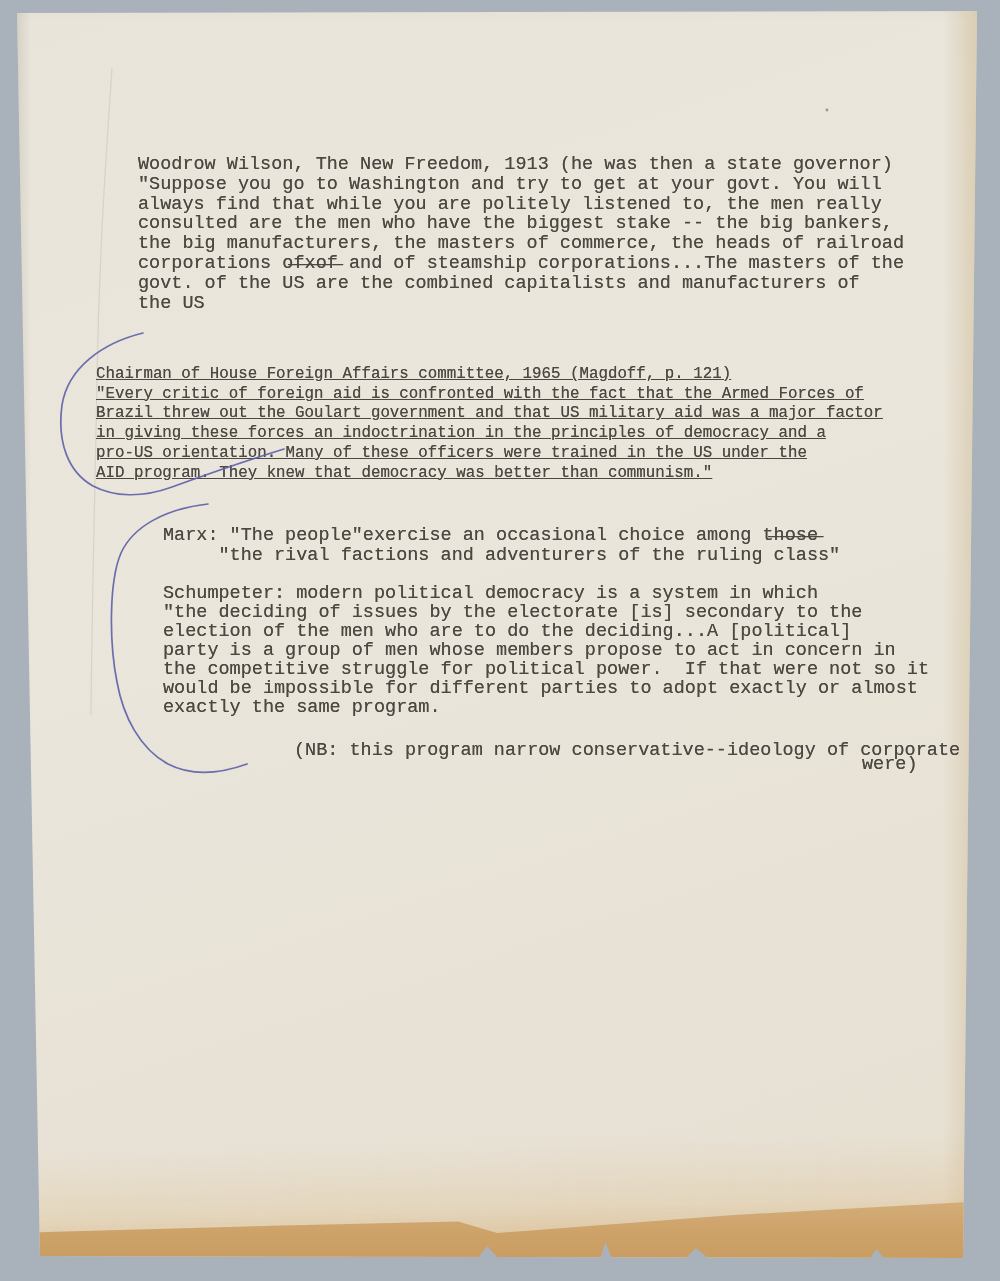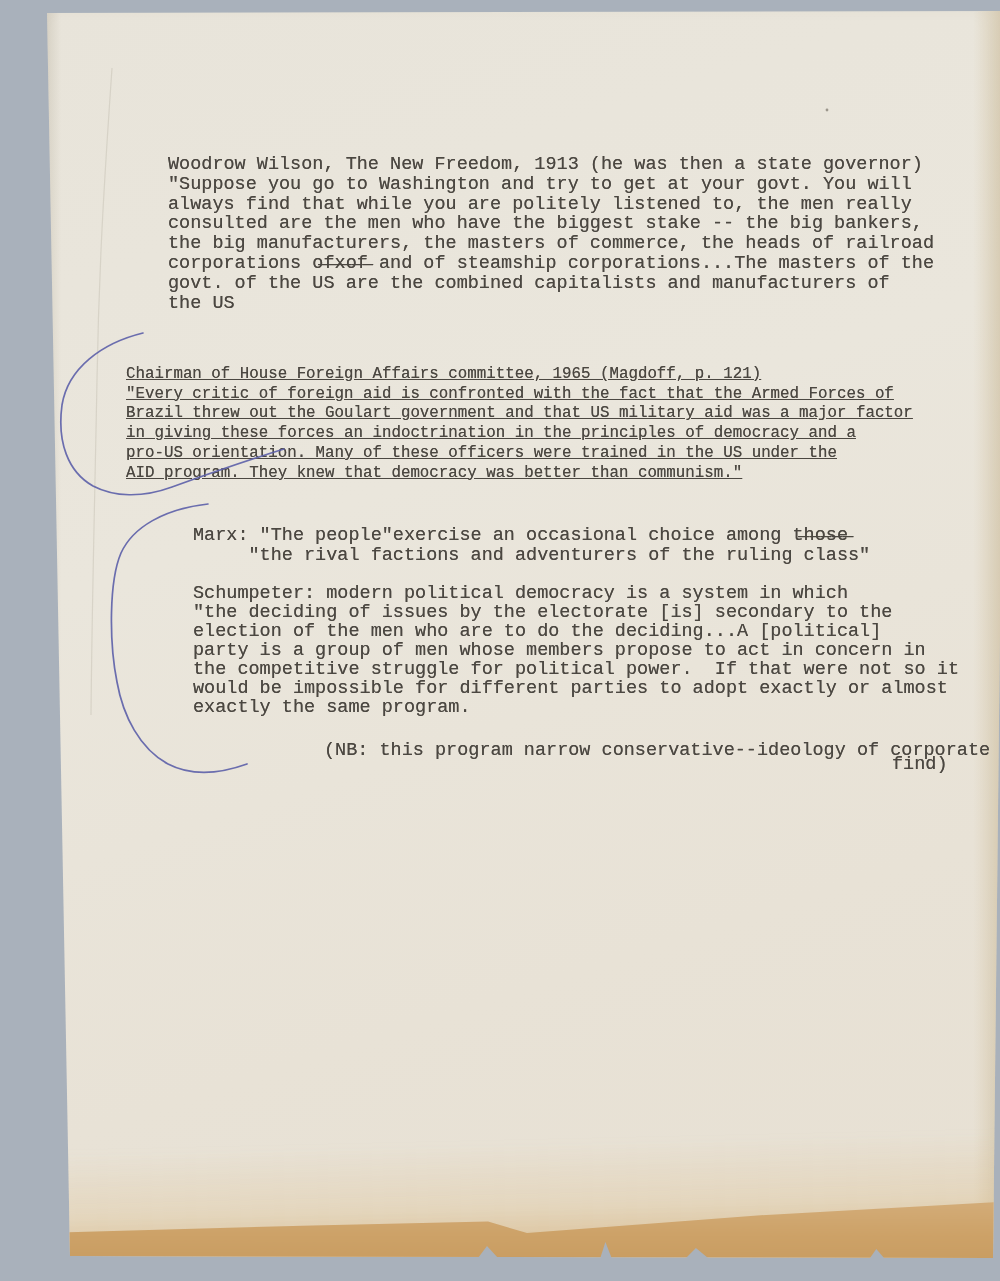--- a/index.html
+++ b/index.html
@@ -15,21 +15,20 @@
     position:relative;
     overflow:hidden;
     font-family:"Liberation Mono","DejaVu Sans Mono",monospace;
   }
   .paper{
     position:absolute;inset:0;
     clip-path:polygon(17px 13px, 977px 11px, 963px 1258px, 40px 1256px);
     background:
       linear-gradient(162deg, #e8e4da 0%, #eae6dc 38%, #e8e2d6 72%, #e7e0d3 100%);
     box-shadow:inset 0 0 22px rgba(95,85,62,.14);
-    margin-left:30px;
   }
   .edge-right{
     position:absolute;left:943px;top:11px;width:34px;height:1247px;
     background:linear-gradient(to right, rgba(213,196,162,0), rgba(206,186,146,.55));
   }
   .edge-left{
     position:absolute;left:17px;top:13px;width:14px;height:1243px;
     background:linear-gradient(to right, rgba(140,128,104,.18), rgba(140,128,104,0));
   }
   .stain-light{
@@ -97,21 +96,21 @@
   <div class="typed block-schumpeter">Schumpeter: modern political democracy is a system in which
 "the deciding of issues by the electorate [is] secondary to the
 election of the men who are to do the deciding...A [political]
 party is a group of men whose members propose to act in concern in
 the competitive struggle for political power.  If that were not so it
 would be impossible for different parties to adopt exactly or almost
 exactly the same program.</div>
 
   <div class="typed block-nb">(NB: this program narrow conservative--ideology of corporate</div>
 
-  <div class="typed nb-overflow">find)</div>
+  <div class="typed nb-overflow">were)</div>
 </div>
 
 <div class="notch" style="left:478px;top:1246px;width:20px;height:12px;"></div>
 <div class="notch" style="left:600px;top:1242px;width:12px;height:17px;"></div>
 <div class="notch" style="left:686px;top:1248px;width:22px;height:10px;"></div>
 <div class="notch" style="left:870px;top:1249px;width:14px;height:9px;"></div>
 
 <svg class="ink-overlay" viewBox="0 0 1000 1281" xmlns="http://www.w3.org/2000/svg">
 
   <path d="M112,68 C105,170 99,260 97,380 C95,490 92,600 91,715" fill="none" stroke="rgba(115,105,88,.15)" stroke-width="1.2"></path>

